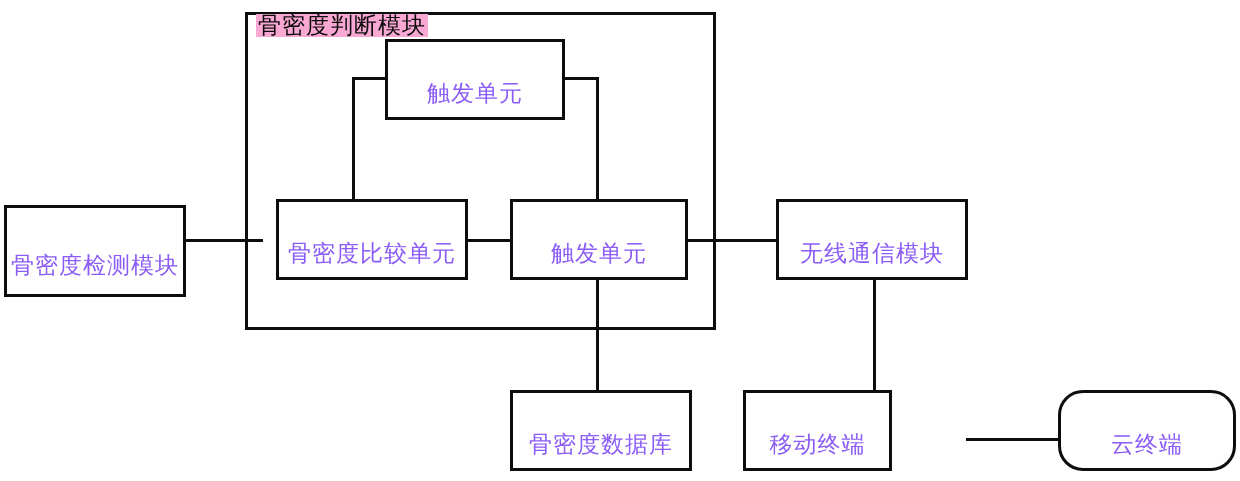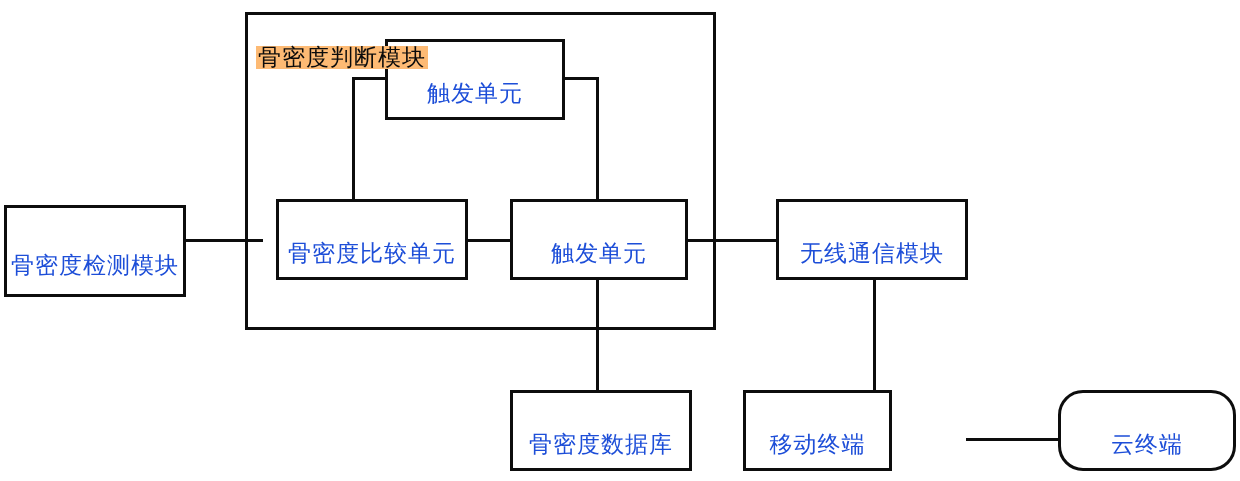--- a/index.html
+++ b/index.html
@@ -21,45 +21,44 @@
     border: 3px solid #0d0d0d;
     background: #ffffff;
     display: flex;
     align-items: center;
     justify-content: center;
     z-index: 3;
   }
   .box-label {
     font-size: 23px;
     line-height: 1;
-    color: #1d4ed8;
+    color: #8b5cf6;
     white-space: nowrap;
     letter-spacing: 1px;
     font-weight: 500;
     margin-top: 28px;
   }
   .container-box {
     position: absolute;
     box-sizing: border-box;
     border: 3px solid #0d0d0d;
     background: transparent;
     z-index: 1;
   }
   .container-title {
     position: absolute;
     font-size: 23px;
     line-height: 1;
     color: #0b0b0b;
     white-space: nowrap;
     letter-spacing: 1px;
-    background: #fdba74;
+    background: #f9a8d4;
     padding: 0 2px;
     z-index: 6;
     font-weight: 500;
-    margin-top: 32px;
   }
   .conn-h {
     position: absolute;
     height: 3px;
     background: #0d0d0d;
     z-index: 2;
   }
   .conn-v {
     position: absolute;
     width: 3px;

